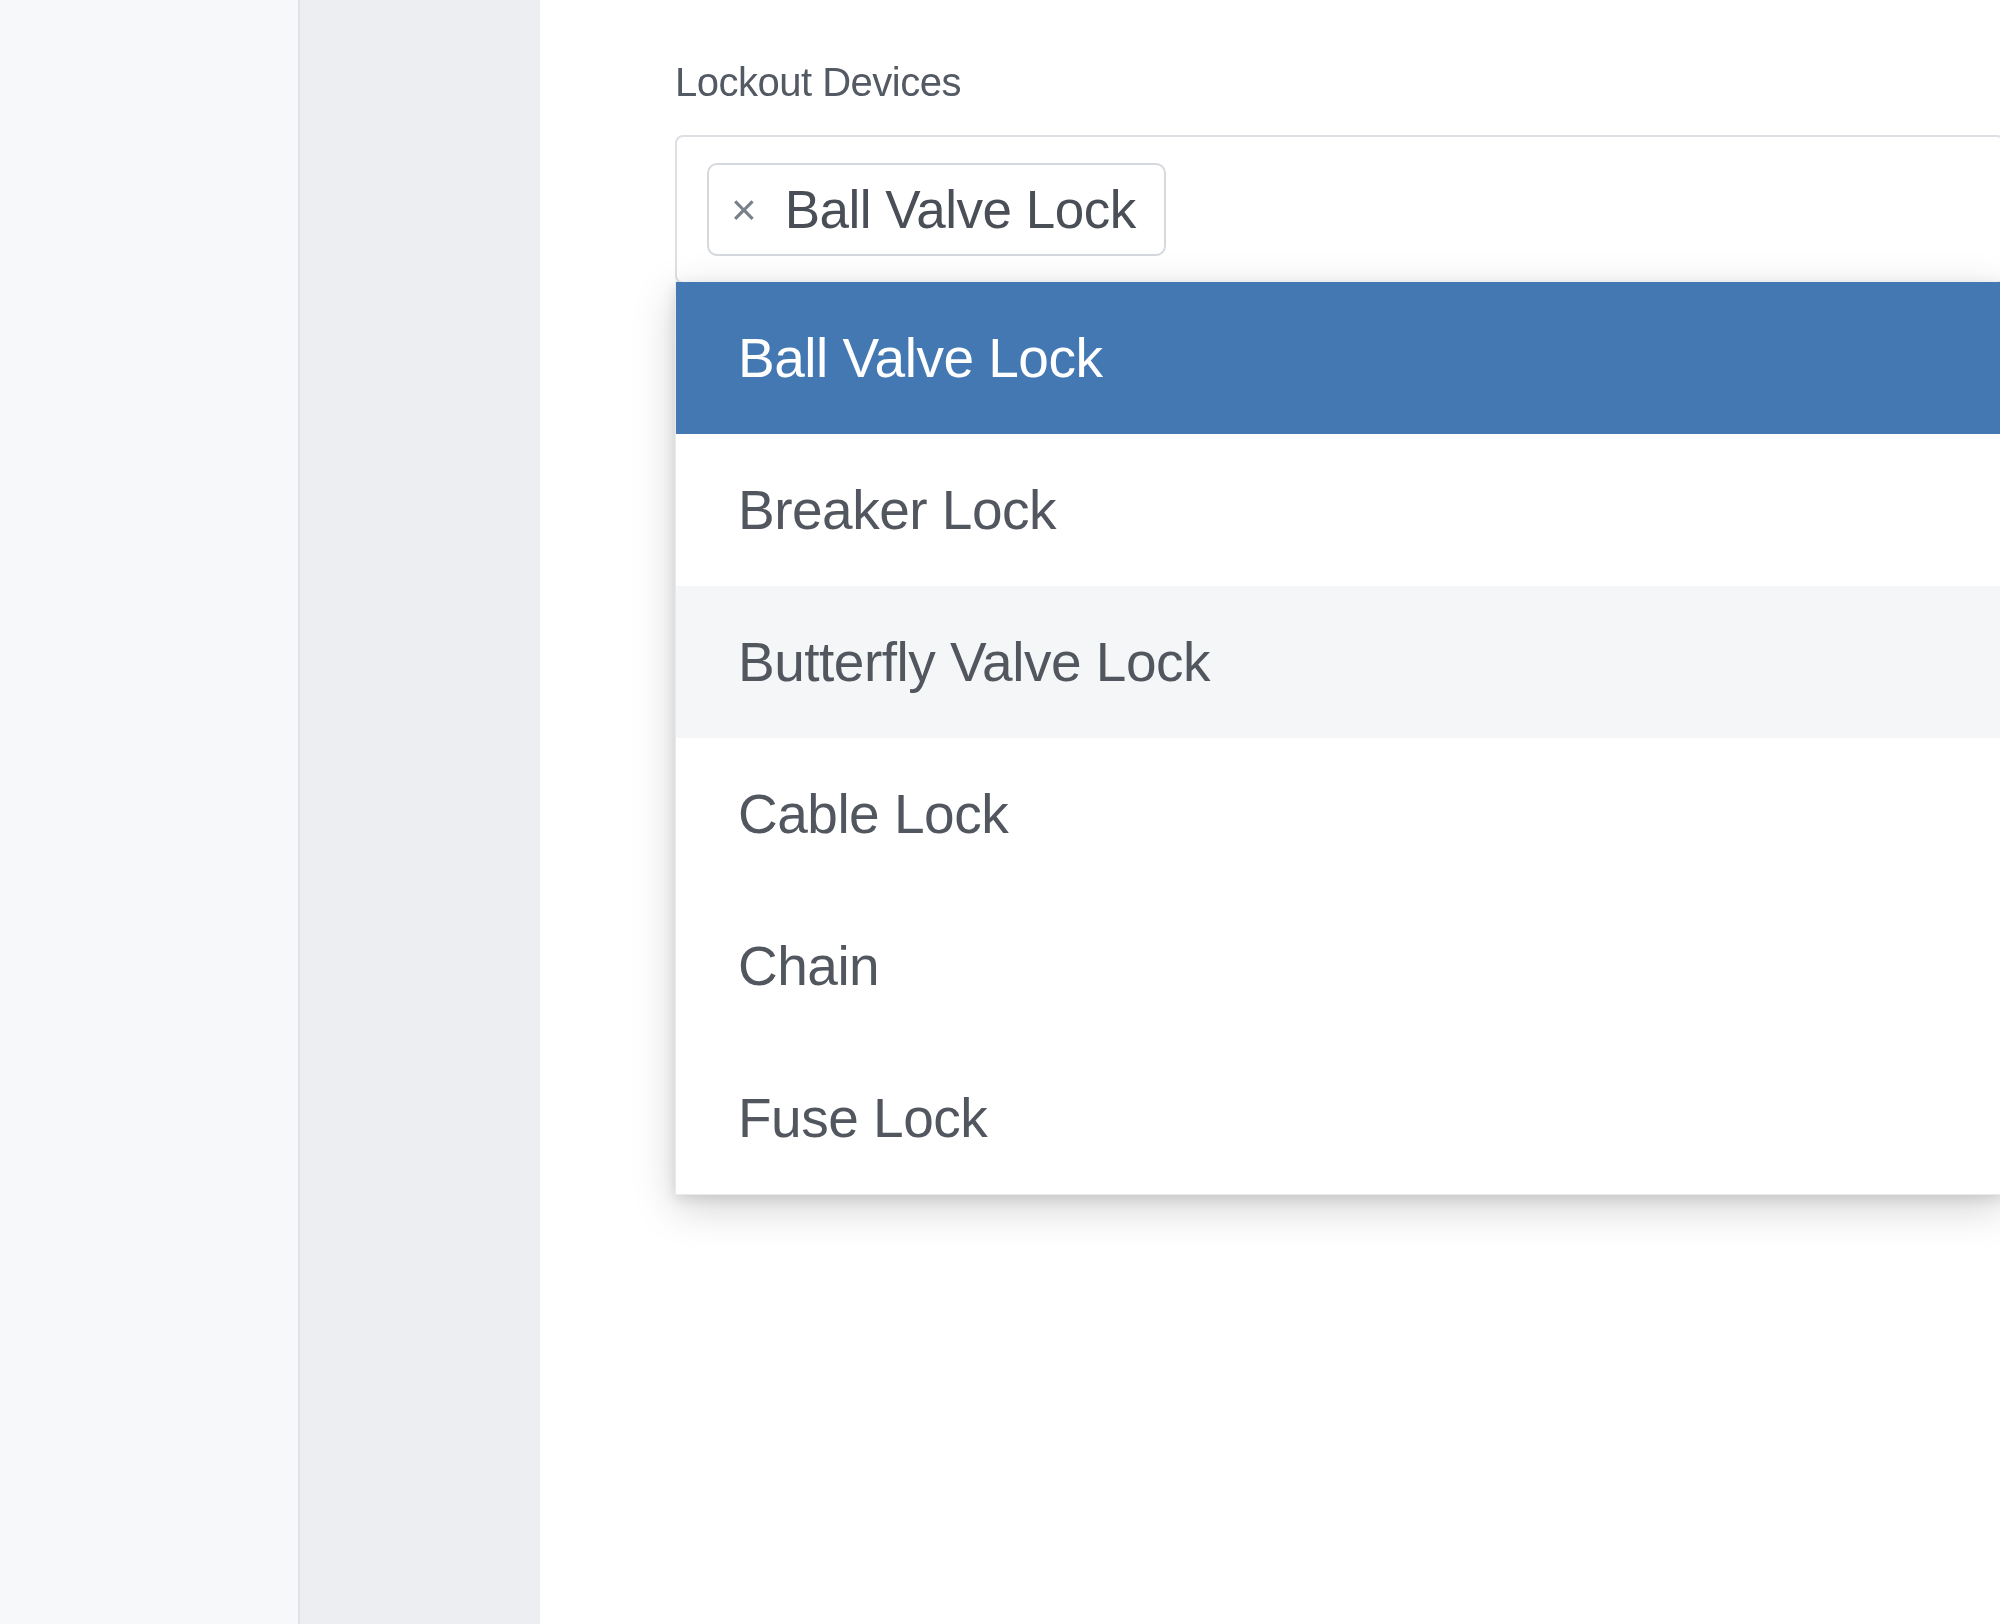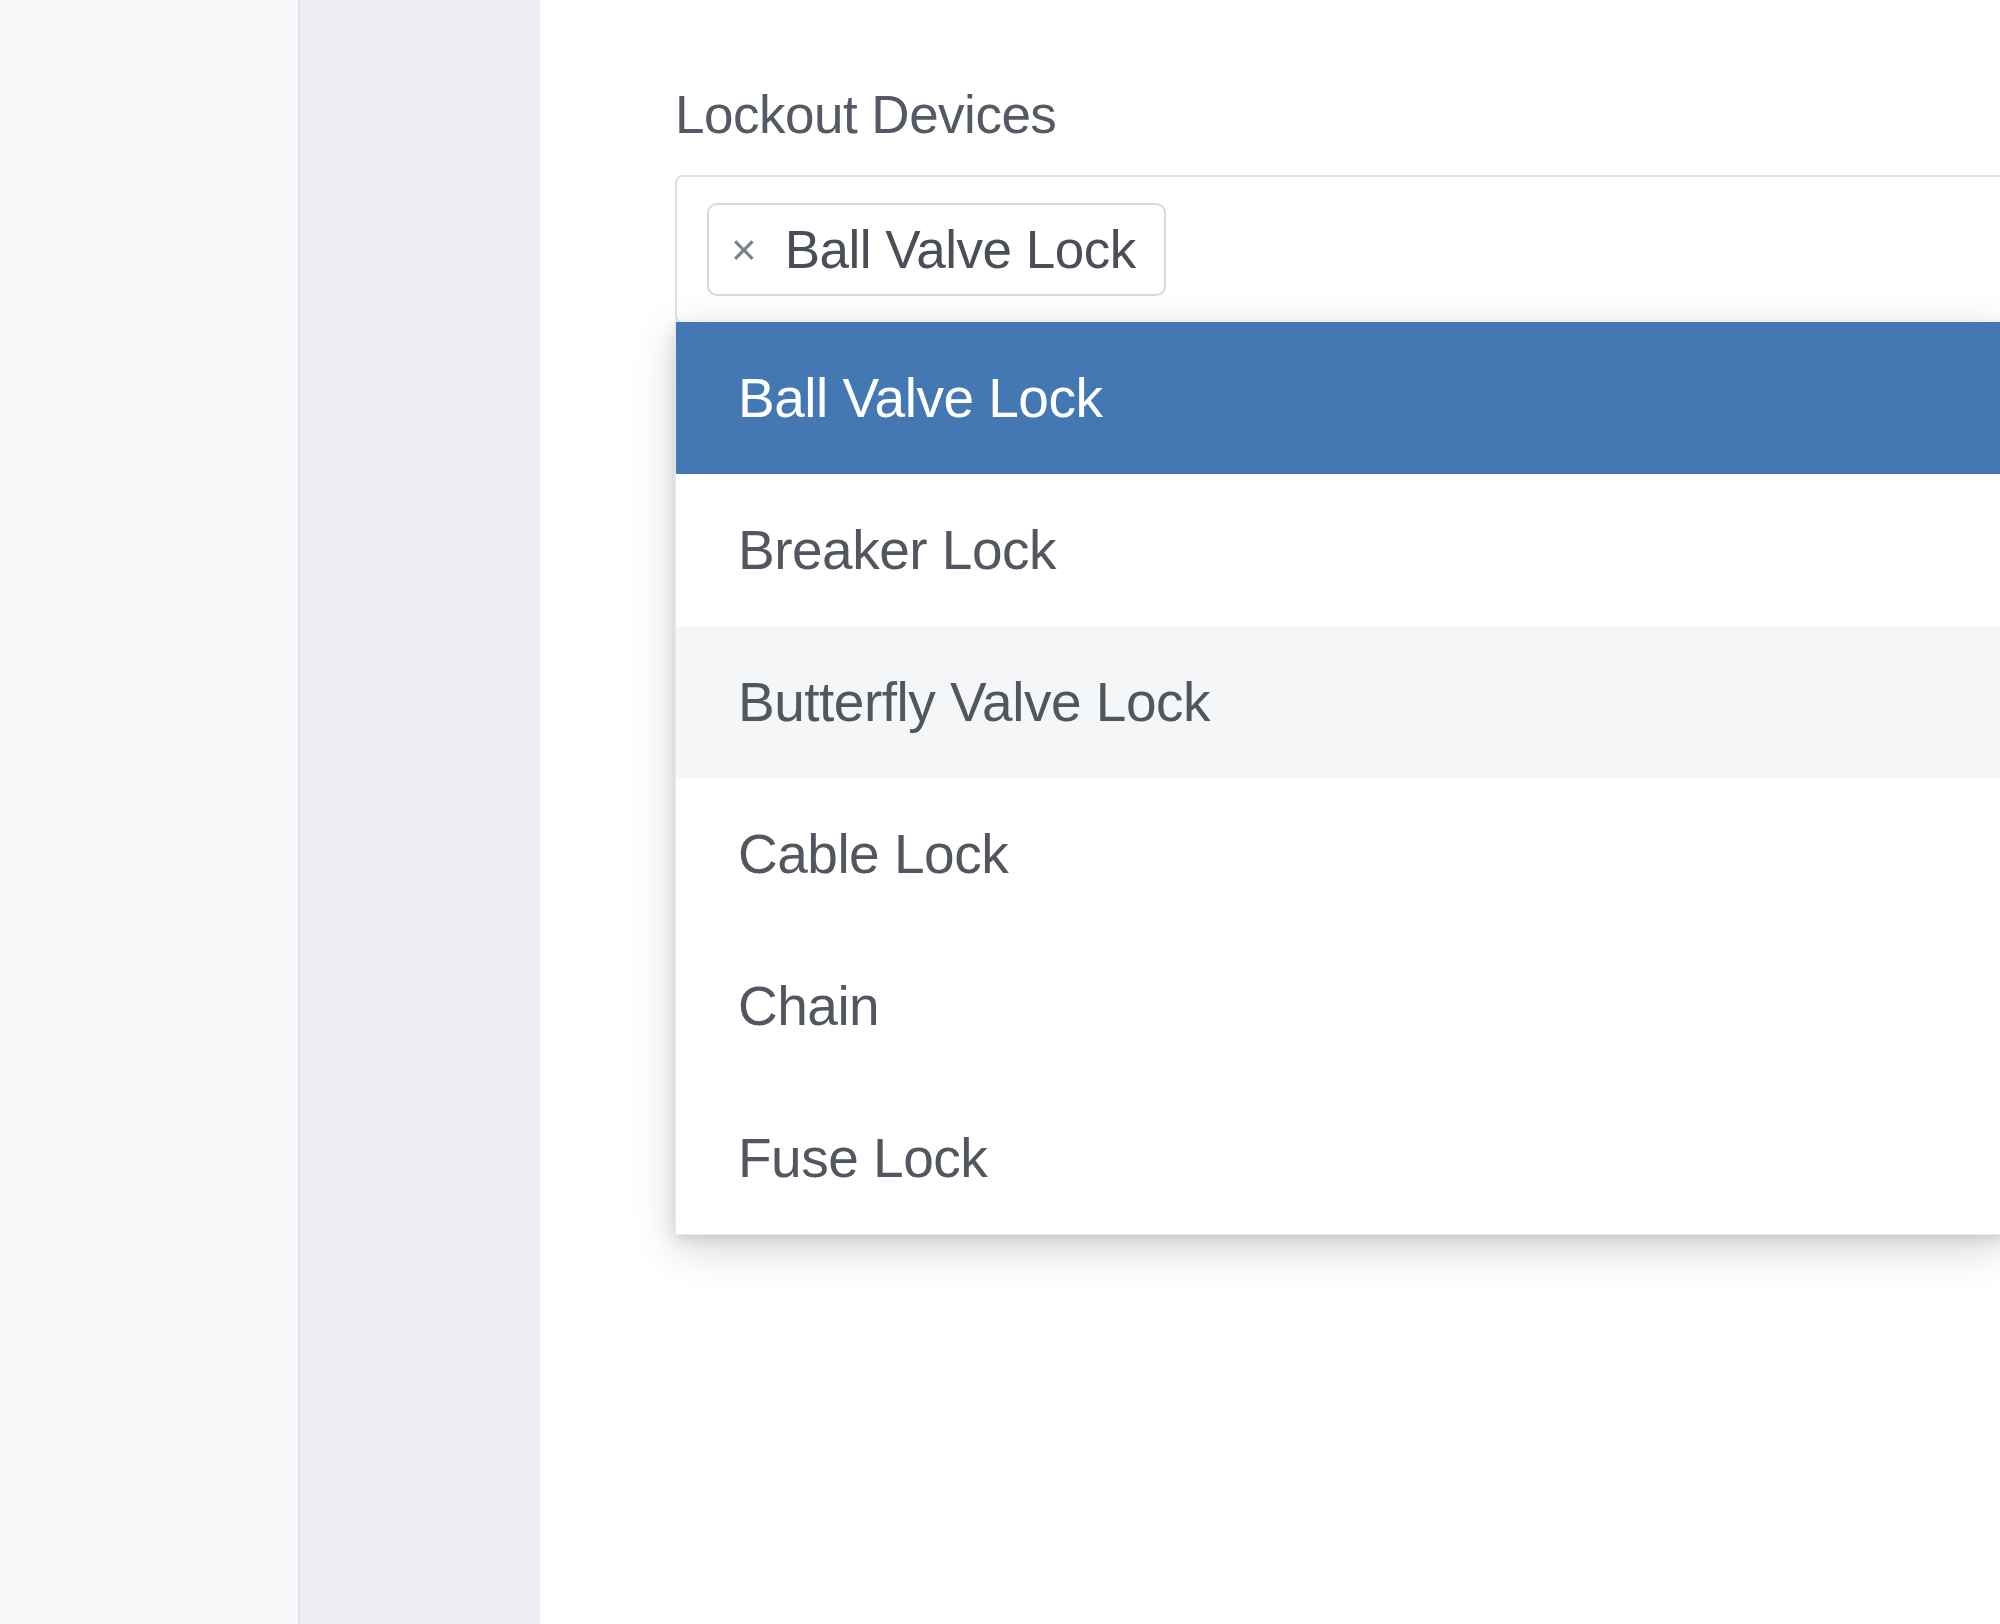--- a/index.html
+++ b/index.html
@@ -39,26 +39,25 @@
       position: absolute;
       left: 540px;
       top: 0;
       right: 0;
       height: 100%;
       background: #ffffff;
       padding: 60px 0 0 135px;
     }
 
     .field-label {
-      font-size: 53px;
+      font-size: 40px;
       font-weight: 400;
       color: #545a63;
       margin-bottom: 30px;
       letter-spacing: -0.5px;
-      margin-top: 24px;
     }
 
     .multiselect-container {
       position: relative;
       width: 1330px;
     }
 
     .multiselect-input {
       border: 2px solid #dcdfe3;
       border-radius: 8px;

